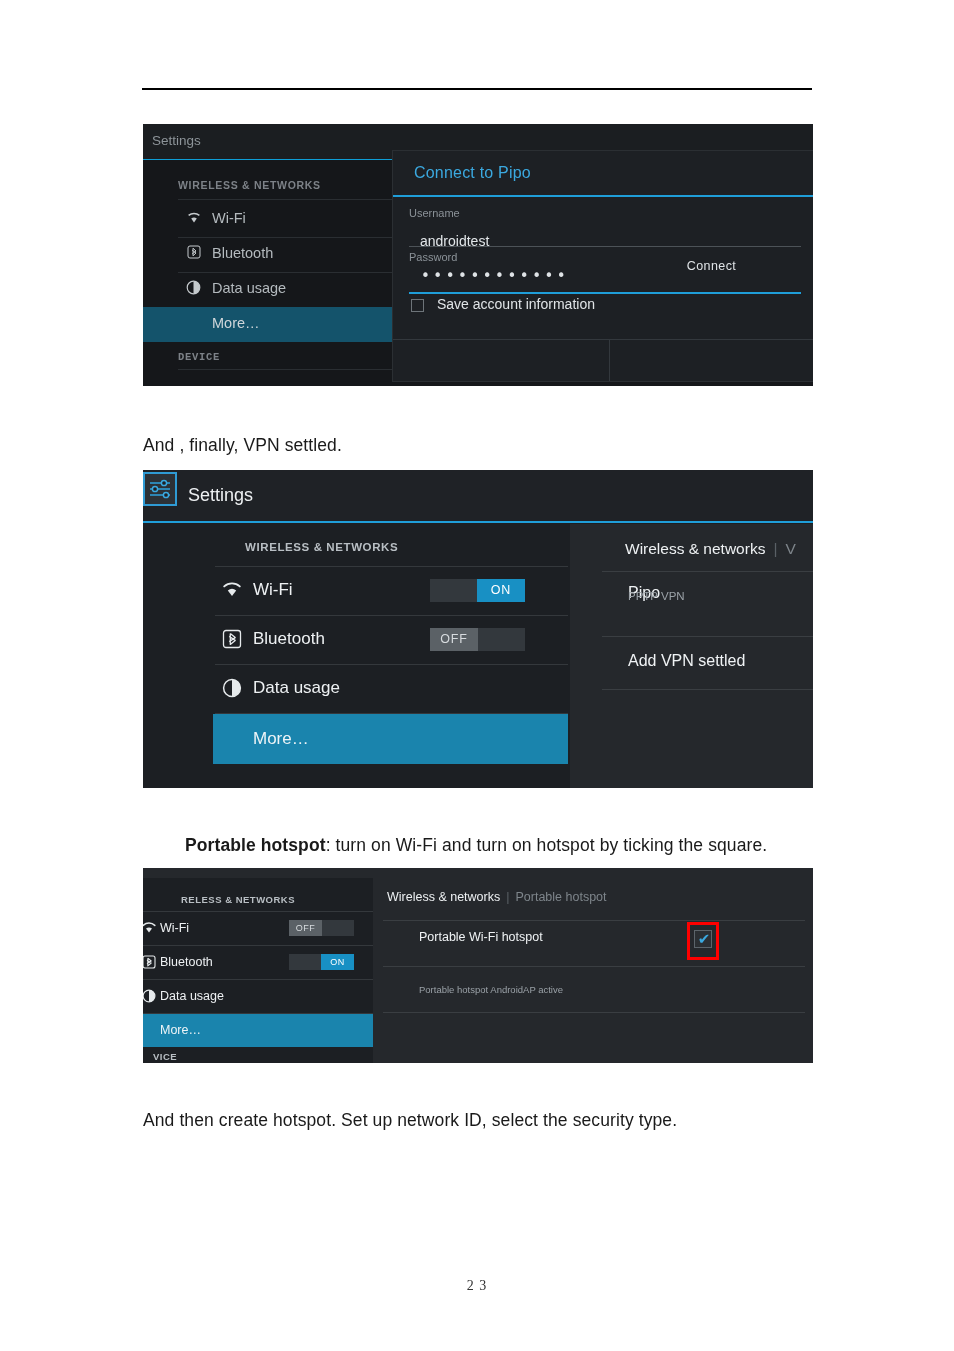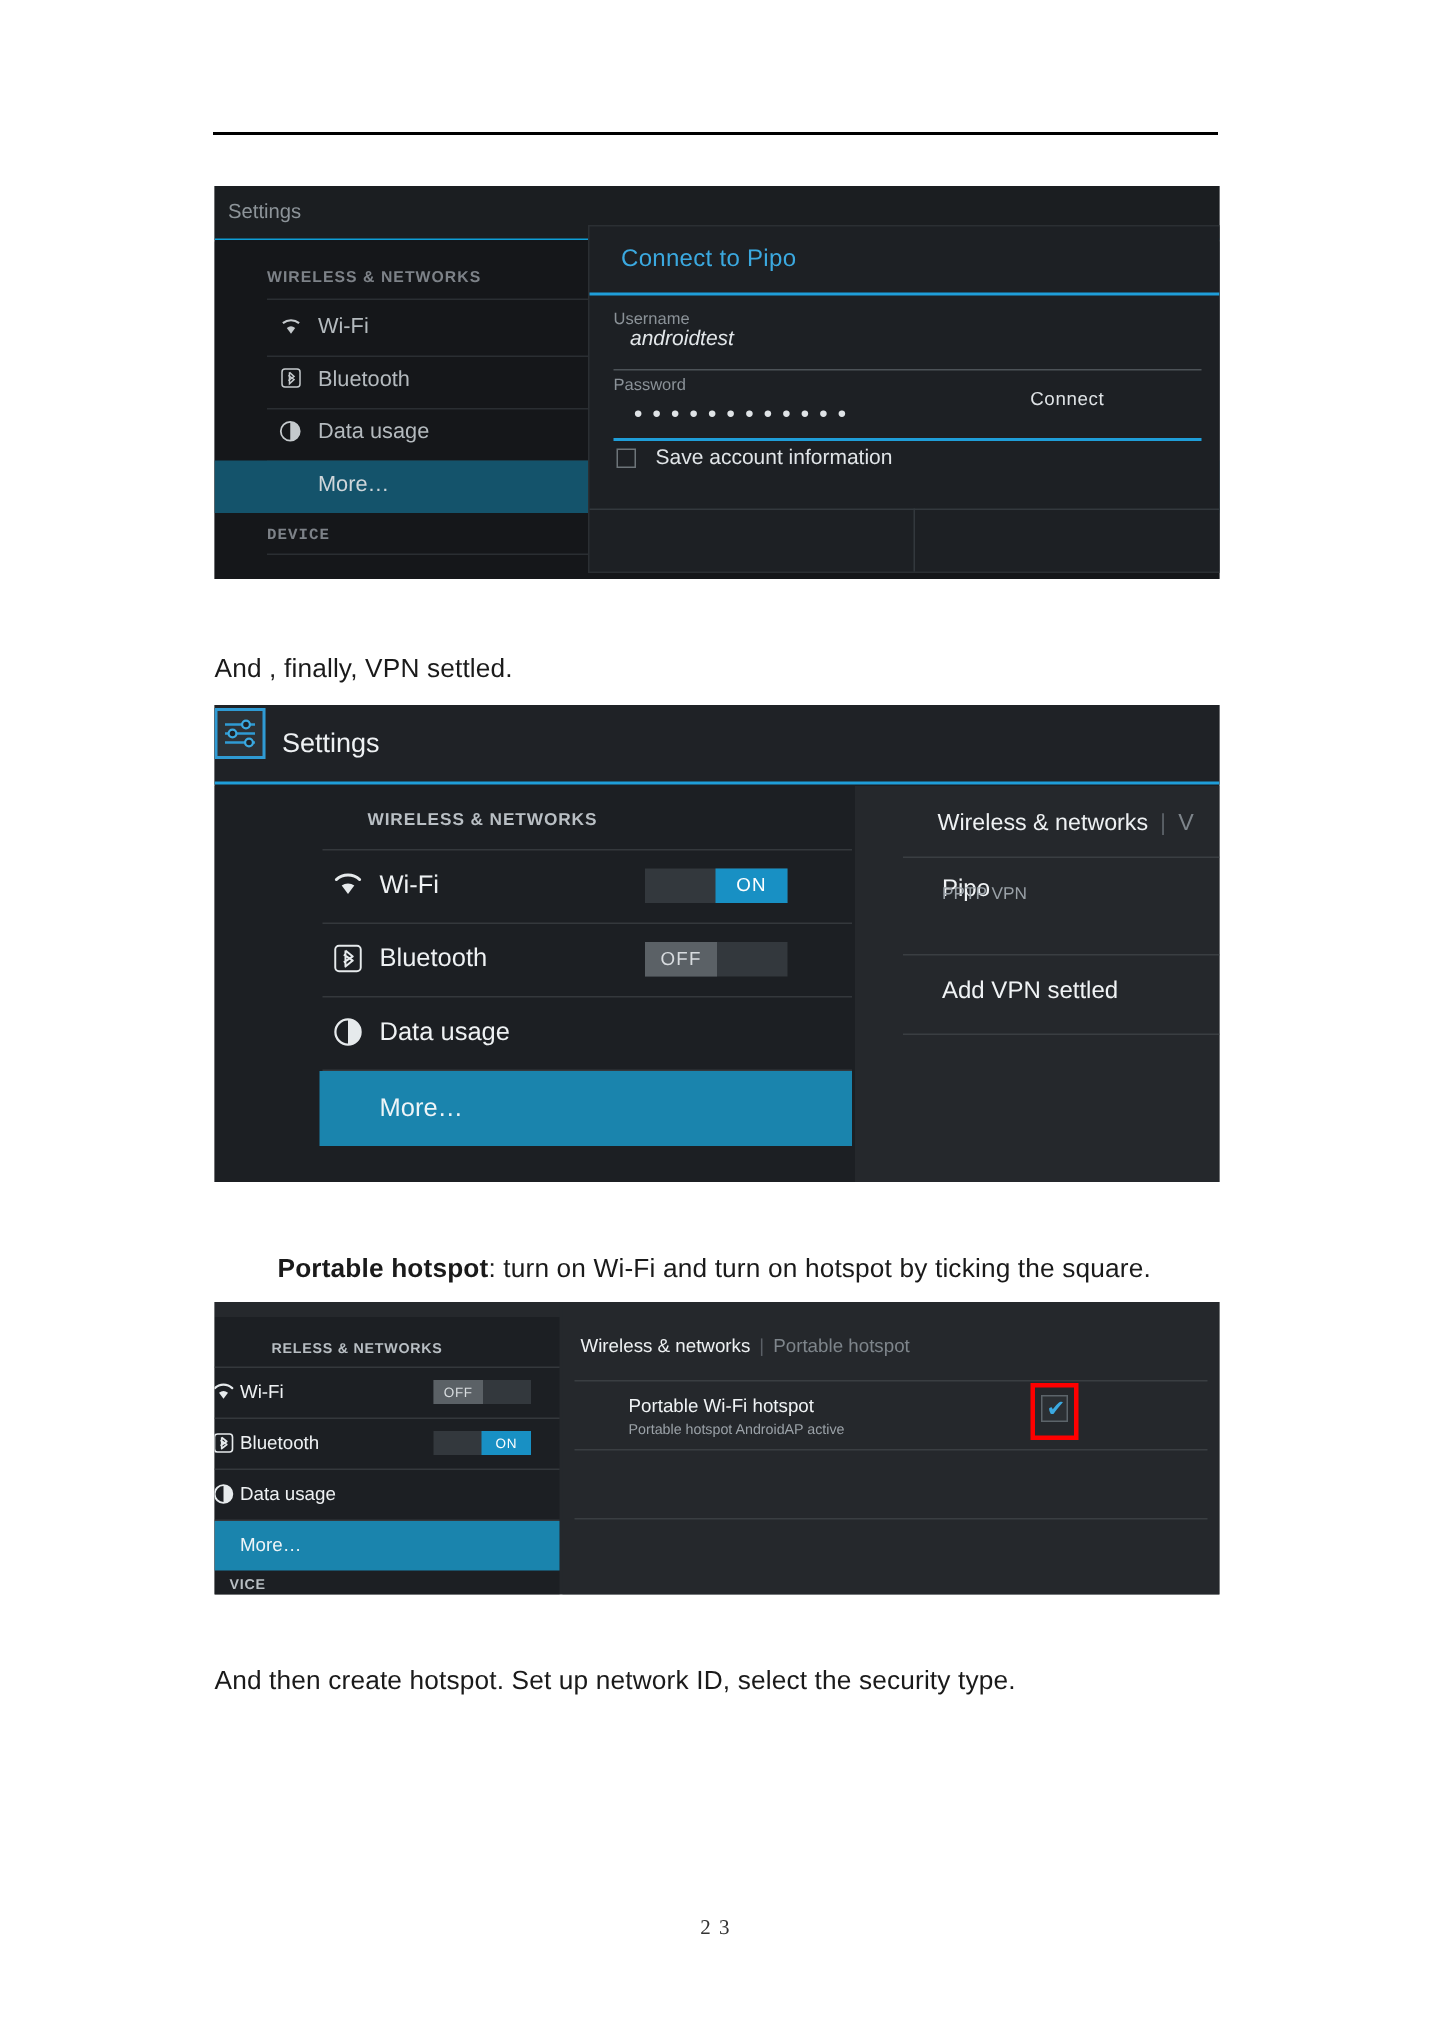--- a/index.html
+++ b/index.html
@@ -150,21 +150,21 @@
     font-size: 11px; color: #8b9298;
   }
   #dlg .fld-value {
     position: absolute; left: 27px;
     font-size: 14px; color: #e3e7ea;
   }
   #dlg .fld-underline {
     position: absolute; left: 16px; width: 392px; height: 1px;
   }
   #dlg #u-label { top: 56px; }
-  #dlg #u-value { top: 66px; font-style: italic; }
+  #dlg #u-value { top: 82px; }
   #dlg #u-line  { top: 95px; background: #4c5257; }
   #dlg #p-label { top: 100px; }
   #dlg #p-dots  {
     position: absolute; left: 28px; top: 116px;
     font-size: 15px; color: #dfe3e6; letter-spacing: 3.5px;
     font-family: "DejaVu Sans", sans-serif;
   }
   #dlg #p-line  { top: 141px; background: #1f9ed9; height: 2px; }
   #dlg .chk-box {
     position: absolute; left: 18px; top: 148px;
@@ -339,21 +339,21 @@
   #shot3 .s3-bread .sep { display: inline-block; margin: 0 6px; color: #5a6066; }
   #shot3 .s3-bread .crumb2 { color: #7e858b; }
   #shot3 .s3-rdiv {
     position: absolute; left: 8px; right: 8px; height: 1px; background: #3a3e42;
   }
   #shot3 .s3-ritem { position: absolute; left: 0; right: 0; }
   #shot3 .s3-ritem .t {
     position: absolute; left: 44px; font-size: 12.5px; color: #f0f3f5;
   }
   #shot3 .s3-ritem .s {
-    position: absolute; left: 44px; font-size: 9.5px; color: #9aa1a7;
+    position: absolute; left: 44px; font-size: 9.5px; color: #9aa1a7; margin-top: 36px;
   }
   #shot3 .s3-redbox {
     position: absolute; left: 544px; top: 54px;
     width: 32px; height: 38px;
     border: 3px solid #ff0000;
     box-sizing: border-box;
   }
   #shot3 .s3-checkbox {
     position: absolute; left: 551px; top: 62px;
     width: 18px; height: 18px;

